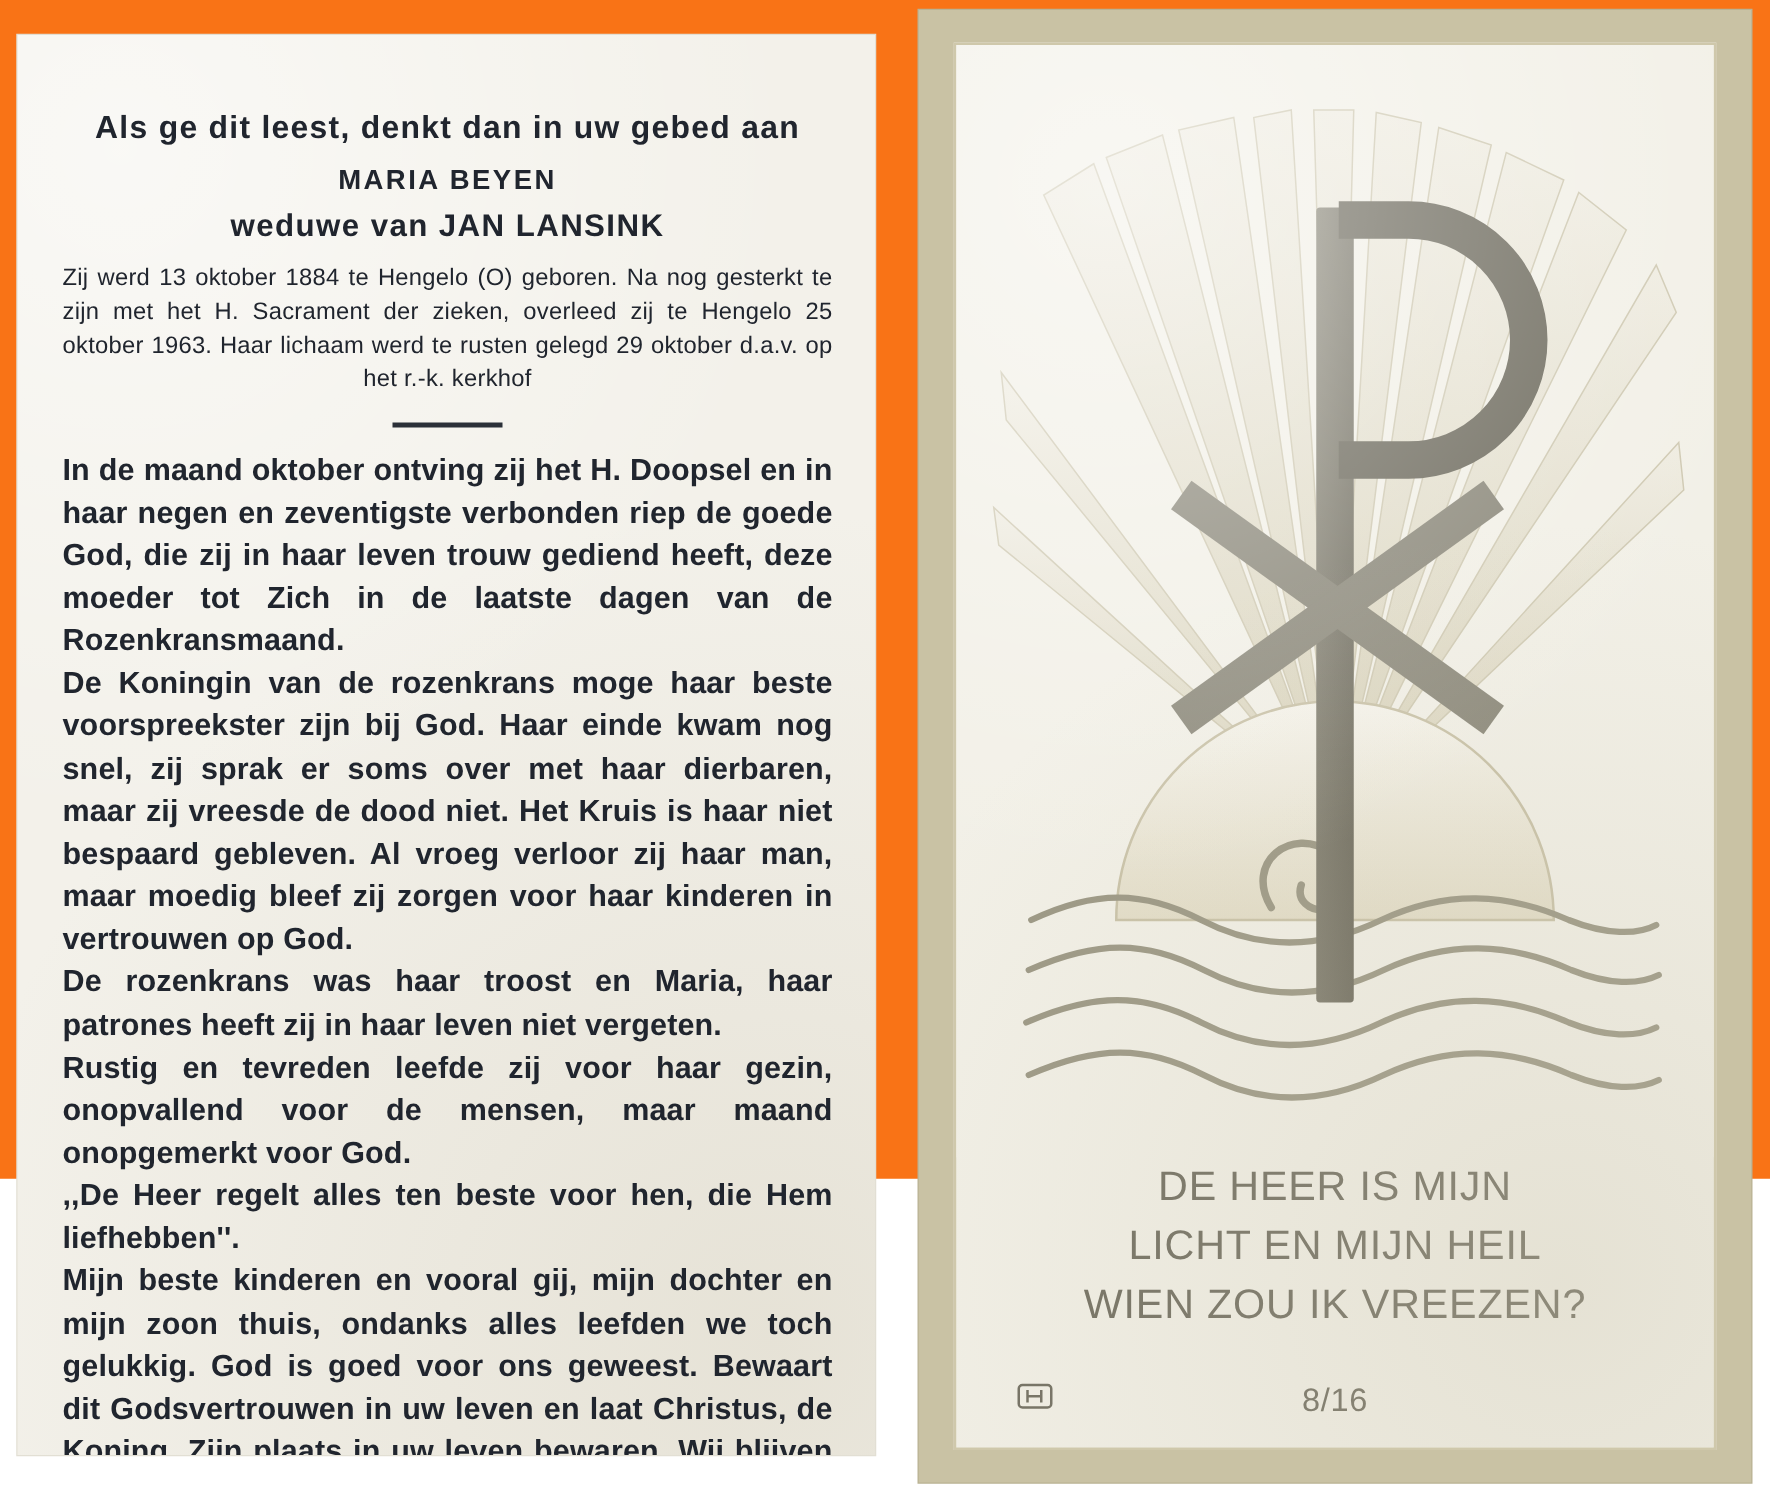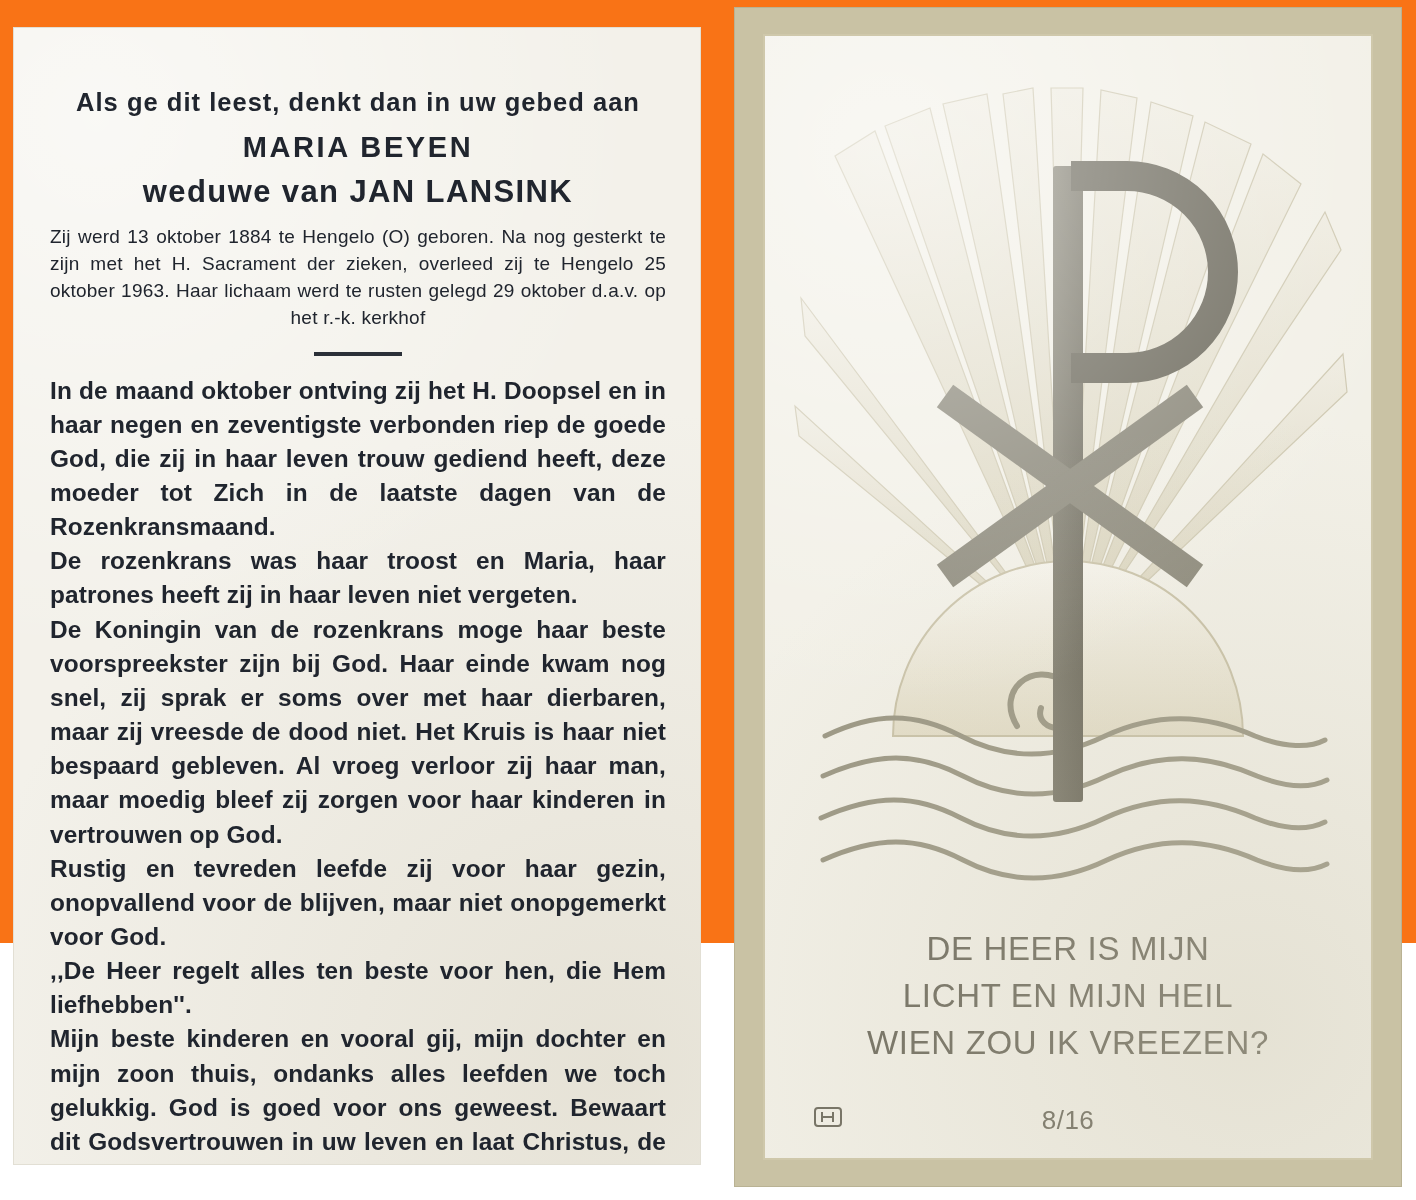--- a/index.html
+++ b/index.html
@@ -53,28 +53,28 @@
     text-align: center;
     font-weight: bold;
     letter-spacing: 0.04em;
     font-size: 25.5px;
     line-height: 1.28;
     white-space: nowrap;
   }
   .name-line {
     text-align: center;
     font-weight: bold;
-    font-size: 29px;
+    font-size: 22px;
     letter-spacing: 0.09em;
     margin-top: 12px;
   }
   .widow-line {
     text-align: center;
     font-weight: bold;
-    font-size: 31px;
+    font-size: 25px;
     letter-spacing: 0.045em;
     margin-top: 10px;
   }
   .bio {
     margin-top: 14px;
     font-size: 19px;
     font-weight: normal;
     line-height: 1.42;
     text-align: justify;
     text-align-last: center;
@@ -187,23 +187,23 @@
       <div class="widow-line">weduwe van JAN LANSINK</div>
 
       <div class="bio">
         <span>Zij werd 13 oktober 1884 te Hengelo (O) geboren. Na nog gesterkt te zijn met het H. Sacrament der zieken, overleed zij te Hengelo 25 oktober 1963. Haar lichaam werd te rusten gelegd 29 oktober d.a.v. op het r.-k. kerkhof</span>
       </div>
 
       <div class="divider"></div>
 
       <div class="body-text">
         <p>In de maand oktober ontving zij het H. Doopsel en in haar negen en zeventigste verbonden riep de goede God, die zij in haar leven trouw gediend heeft, deze moeder tot Zich in de laatste dagen van de Rozenkransmaand.</p>
+        <p>De Koningin van de rozenkrans moge haar beste voorspreekster zijn bij God. Haar einde kwam nog snel, zij sprak er soms over met haar dierbaren, maar zij vreesde de dood niet. Het Kruis is haar niet bespaard gebleven. Al vroeg verloor zij haar man, maar moedig bleef zij zorgen voor haar kinderen in vertrouwen op God.</p>
         <p>De rozenkrans was haar troost en Maria, haar patrones heeft zij in haar leven niet vergeten.</p>
-        <p>De Koningin van de rozenkrans moge haar beste voorspreekster zijn bij God. Haar einde kwam nog snel, zij sprak er soms over met haar dierbaren, maar zij vreesde de dood niet. Het Kruis is haar niet bespaard gebleven. Al vroeg verloor zij haar man, maar moedig bleef zij zorgen voor haar kinderen in vertrouwen op God.</p>
-        <p>Rustig en tevreden leefde zij voor haar gezin, onopvallend voor de blijven, maar niet onopgemerkt voor God.</p>
+        <p>Rustig en tevreden leefde zij voor haar gezin, onopvallend voor de mensen, maar maand onopgemerkt voor God.</p>
         <p>,,De Heer regelt alles ten beste voor hen, die Hem liefhebben''.</p>
         <p>Mijn beste kinderen en vooral gij, mijn dochter en mijn zoon thuis, ondanks alles leefden we toch gelukkig. God is goed voor ons geweest. Bewaart dit Godsvertrouwen in uw leven en laat Christus, de Koning, Zijn plaats in uw leven bewaren. Wij blijven in de Liefde Gods verbonden: ,,Levend voor God in Christus Jesus''.</p>
 
       </div>
 
     </div>
   </div>
 
   <div class="card-right">
     <div class="card-right-inner">

